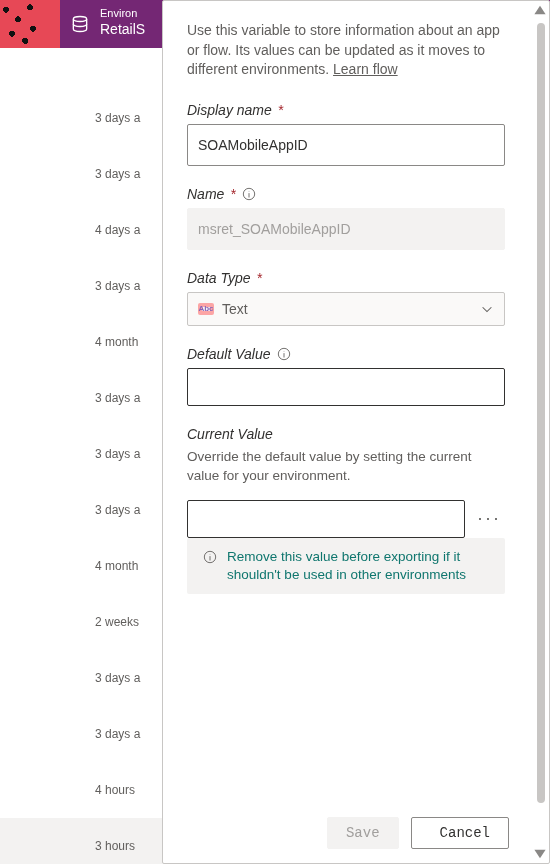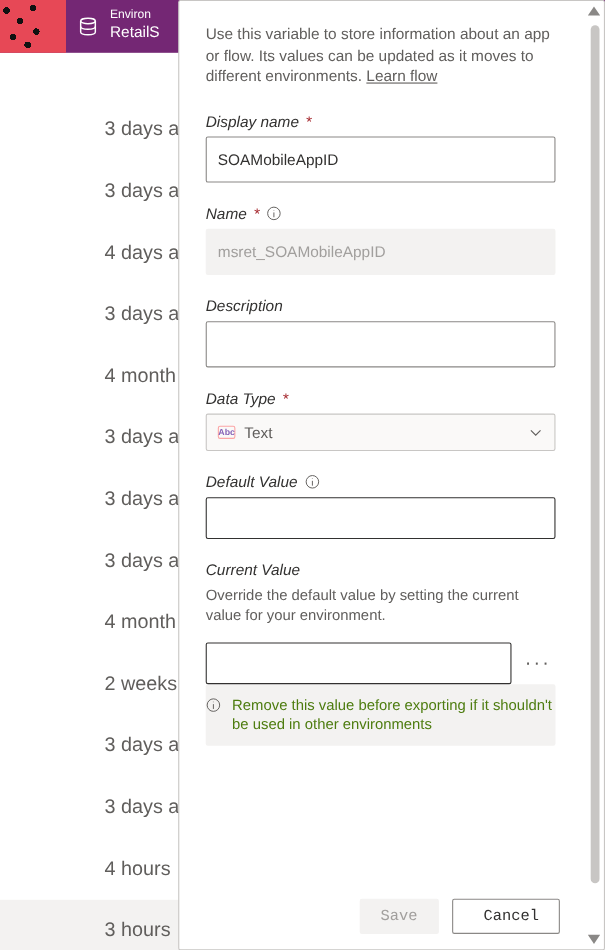--- a/index.html
+++ b/index.html
@@ -62,21 +62,21 @@
     width: 170px;
     border-right: 1px solid #edebe9;
     padding-top: 0;
   }
   .bg-list-item {
     height: 56px;
     display: flex;
     align-items: center;
     padding-left: 95px;
     color: #605e5c;
-    font-size: 18px;
+    font-size: 12px;
     border-bottom: 1px solid transparent;
   }
   .bg-list-item.selected {
     background: #f3f2f1;
   }
 
   
   .panel {
     position: absolute;
     top: 0; right: 0; bottom: 0;
@@ -186,21 +186,21 @@
     background: #faf9f8;
     display: flex;
     align-items: center;
     justify-content: space-between;
     padding: 0 10px 0 10px;
     cursor: pointer;
   }
   .dropdown-left { display:flex; align-items:center; gap:8px; color:#605e5c; }
   .abc-icon {
     width: 16px; height: 12px;
-    border: 1px solid #fca5a5;
+    border: 4px solid #fca5a5;
     border-radius: 2px;
     font-size: 8px;
     color: #8764b8;
     display:flex; align-items:center; justify-content:center;
     font-weight: 600;
   }
   .chev-down { width:14px; height:14px; color:#605e5c; }
 
   .cv-row {
     display:flex;
@@ -218,25 +218,25 @@
   .cv-note {
     font-size: 13.5px;
     color: #605e5c;
     line-height: 1.4;
     margin: 6px 0 14px 0;
   }
 
   .cv-warning {
     background: #f3f2f1;
     border-radius: 2px;
-    padding: 10px 0;
+    padding: 10px 16px;
     display: flex;
     gap: 10px;
     font-size: 13.5px;
-    color: #4d7c0f;
+    color: #0f766e;
     line-height: 1.35;
   }
 
   
   .panel-footer {
     position: absolute;
     left: 0; right: 18px; bottom: 8px;
     height: 44px;
     display: flex;
     align-items: center;
@@ -368,26 +368,20 @@
         <span class="info-icon">
           <svg viewBox="0 0 16 16" fill="none" stroke="currentColor" stroke-width="1">
             <circle cx="8" cy="8" r="6.5"></circle>
               <path d="M8 7v5M8 4.5v0.5"></path>
           </svg>
         </span>
       </div>
       <input class="text-input disabled" type="text" disabled="" value="msret_SOAMobileAppID" style="">
     </div>
 
-    <div class="field">
-      <div class="field-label">
-        <span>Description</span>
-      </div>
-      <input class="text-input" type="text" value="" style="">
-    </div>
 
     <div class="field">
       <div class="field-label">
         <span>Data Type</span>
         <span class="req">*</span>
       </div>
       <div class="dropdown">
         <div class="dropdown-left">
           <span class="abc-icon">Abc</span>
           <span>Text</span>

